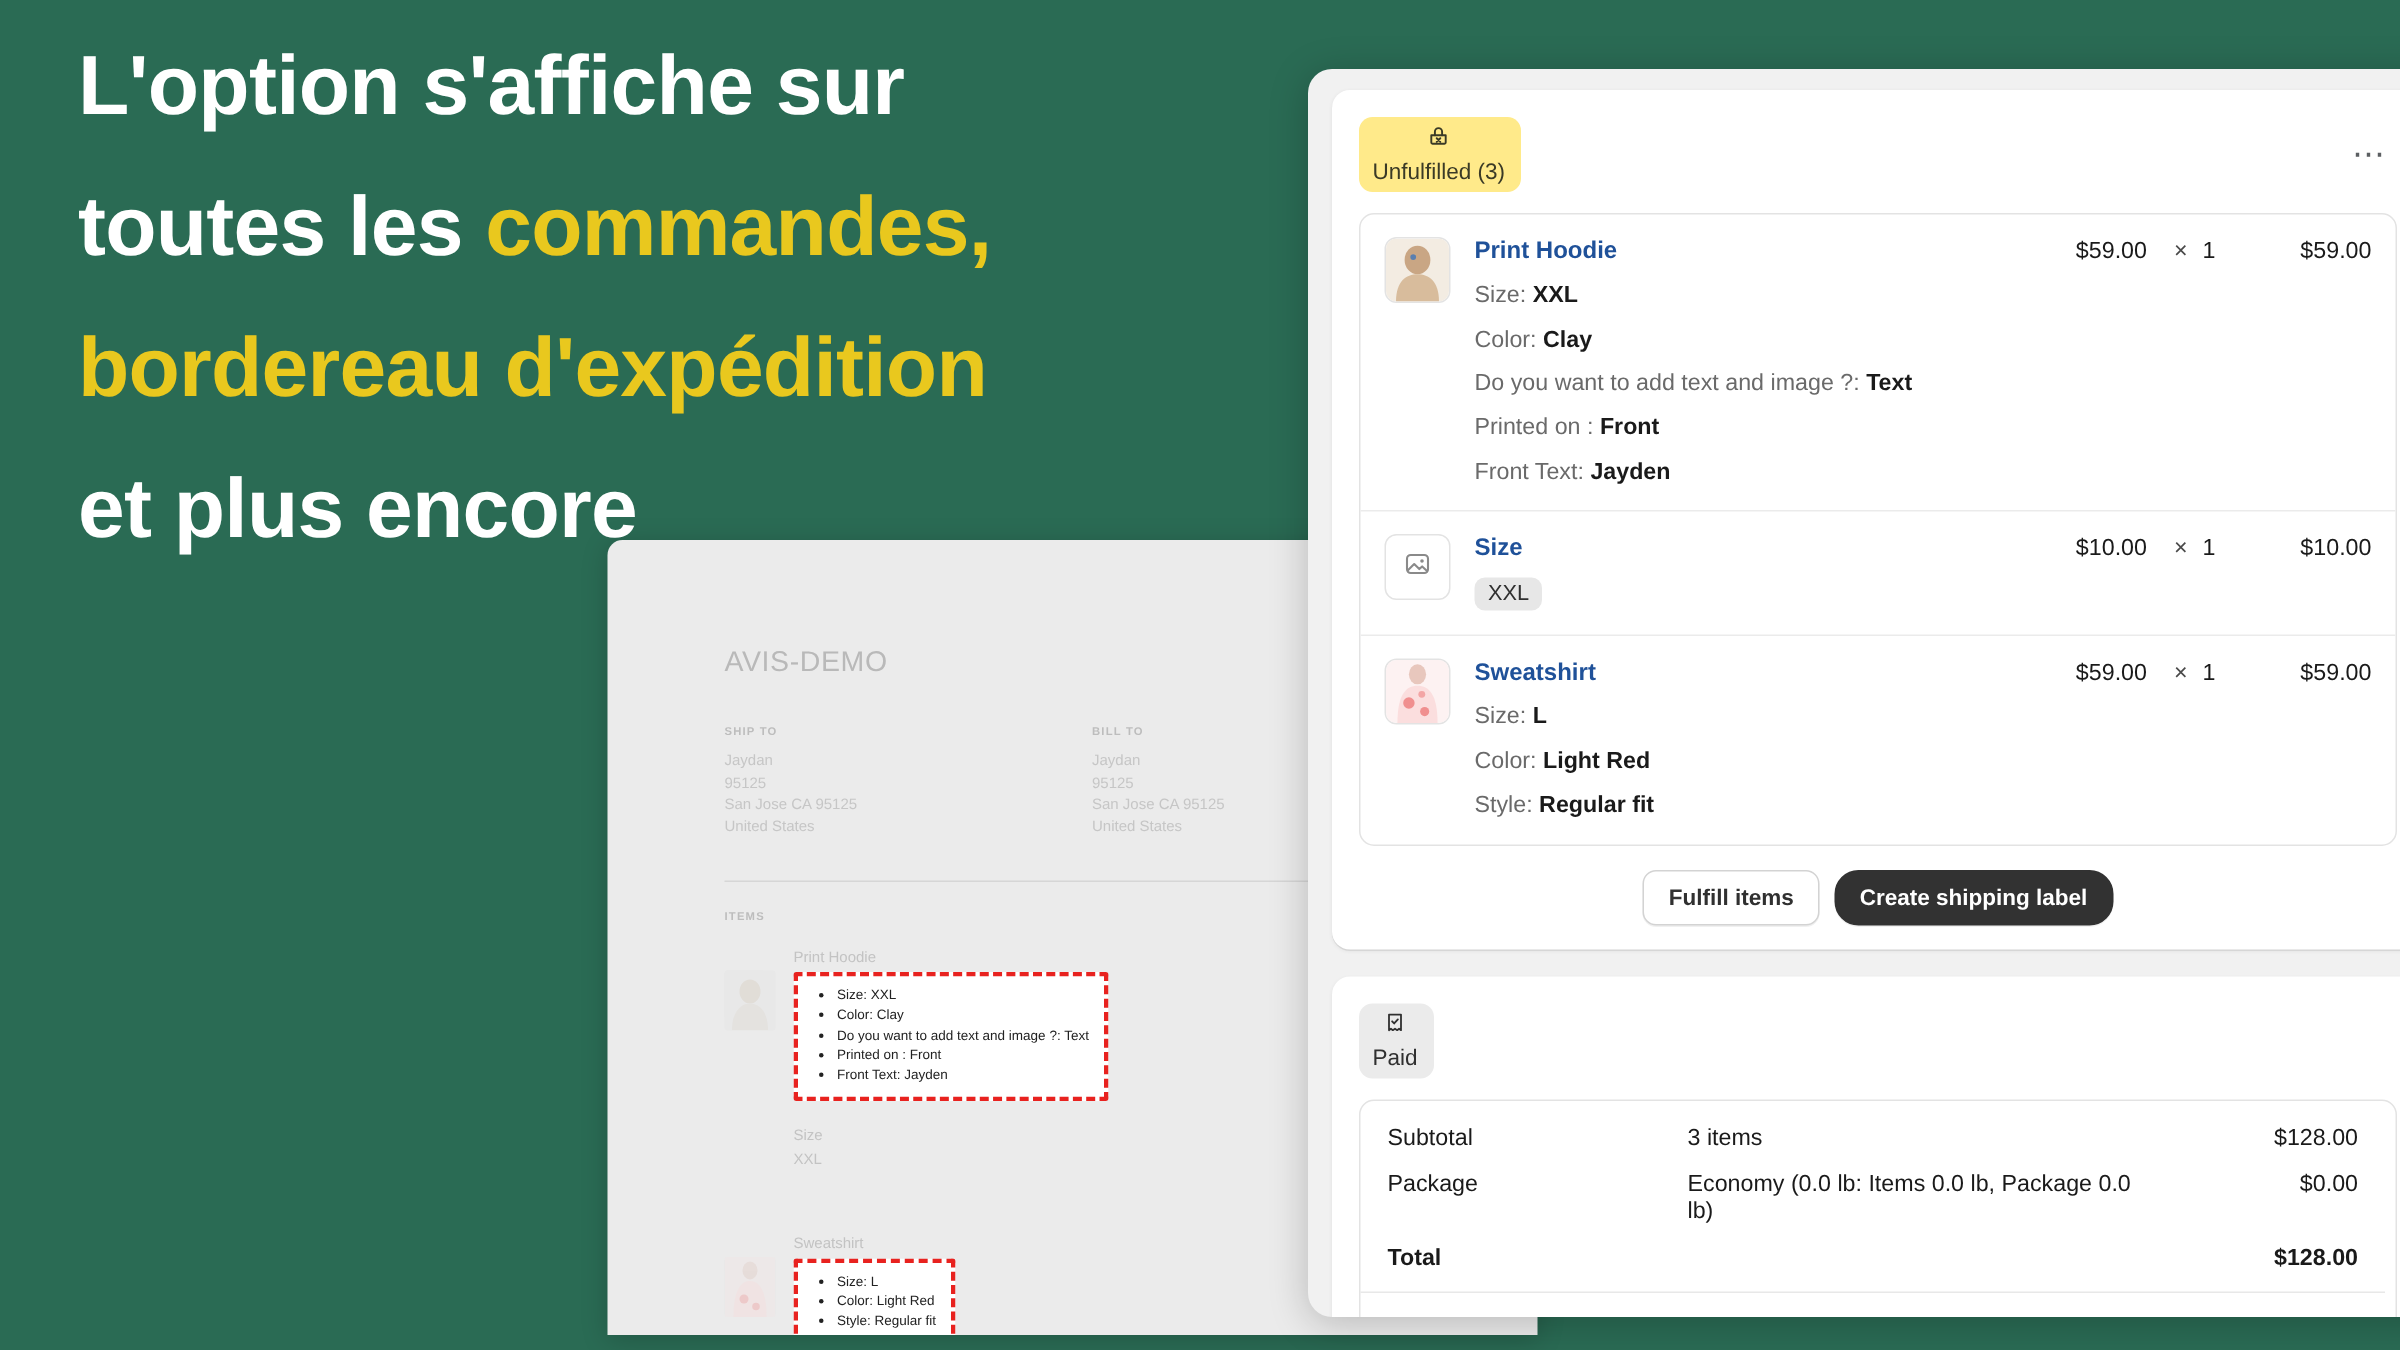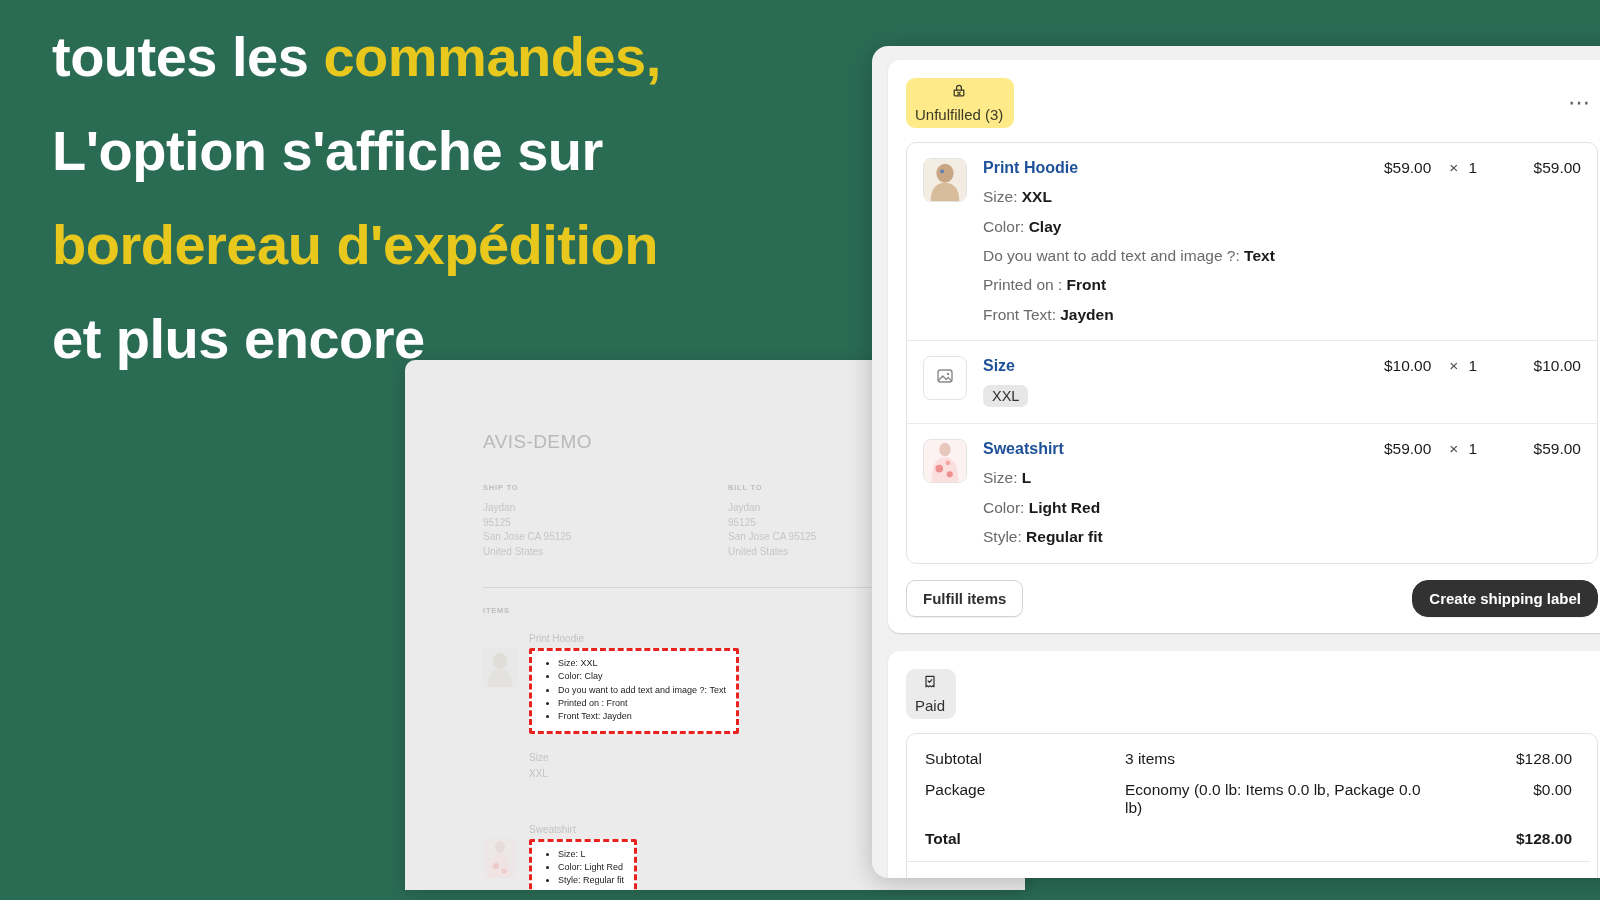--- a/index.html
+++ b/index.html
@@ -145,21 +145,21 @@
   .li-right {
     display: flex; align-items: flex-start; gap: 18px;
     white-space: nowrap; padding-top: 1px;
   }
   .li-unit { font-size: 15.5px; color: #1a1a1a; }
   .li-qty { font-size: 15.5px; color: #1a1a1a; }
   .li-qty .x { color: #4a4a4a; margin-right: 10px; }
   .li-total { font-size: 15.5px; color: #1a1a1a; min-width: 86px; text-align: right; }
 
   .actions-row {
-    display: flex; justify-content: space-between; gap: 10px;
+    display: flex; justify-content: center; gap: 10px;
     margin-top: 16px;
   }
   .btn {
     font-size: 15px; border-radius: 9px; padding: 9px 16px;
     cursor: pointer; border: 1px solid #d3d3d3;
     background: #ffffff; color: #303030; font-weight: 600;
     box-shadow: 0 1px 0 rgba(0,0,0,0.06);
   }
   .btn-primary {
     background: #323232; color: #ffffff; border-color: #323232; border-radius: 16px;
@@ -176,22 +176,22 @@
   .t-label { width: 200px; }
   .t-desc { flex: 1; }
   .t-amt { width: 130px; text-align: right; }
   .t-row.bold .t-label, .t-row.bold .t-amt { font-weight: bold; }
   .t-sep { height: 1px; background: #e8e8e8; margin: 4px -18px 15px -18px; }
 </style>
 </head>
 <body>
 
 <div class="headline">
+  <div>L'option s'affiche sur</div>
   <div><span>toutes les </span><span class="hl-accent">commandes,</span></div>
-  <div>L'option s'affiche sur</div>
   <div class="hl-accent">bordereau d'expédition</div>
   <div>et plus encore</div>
 </div>
 
 <div class="slip-window">
   <div class="slip-inner">
 
     <div class="slip-top-row">
       <div class="slip-brand">AVIS-DEMO</div>
       <div class="slip-date">Fe</div>

